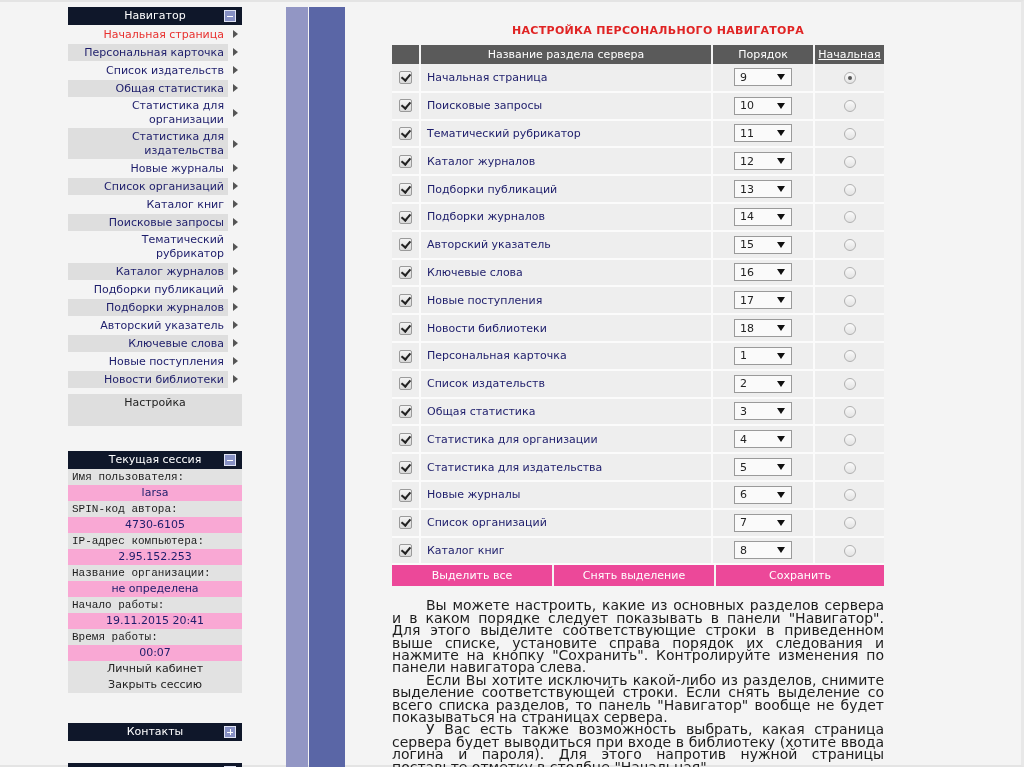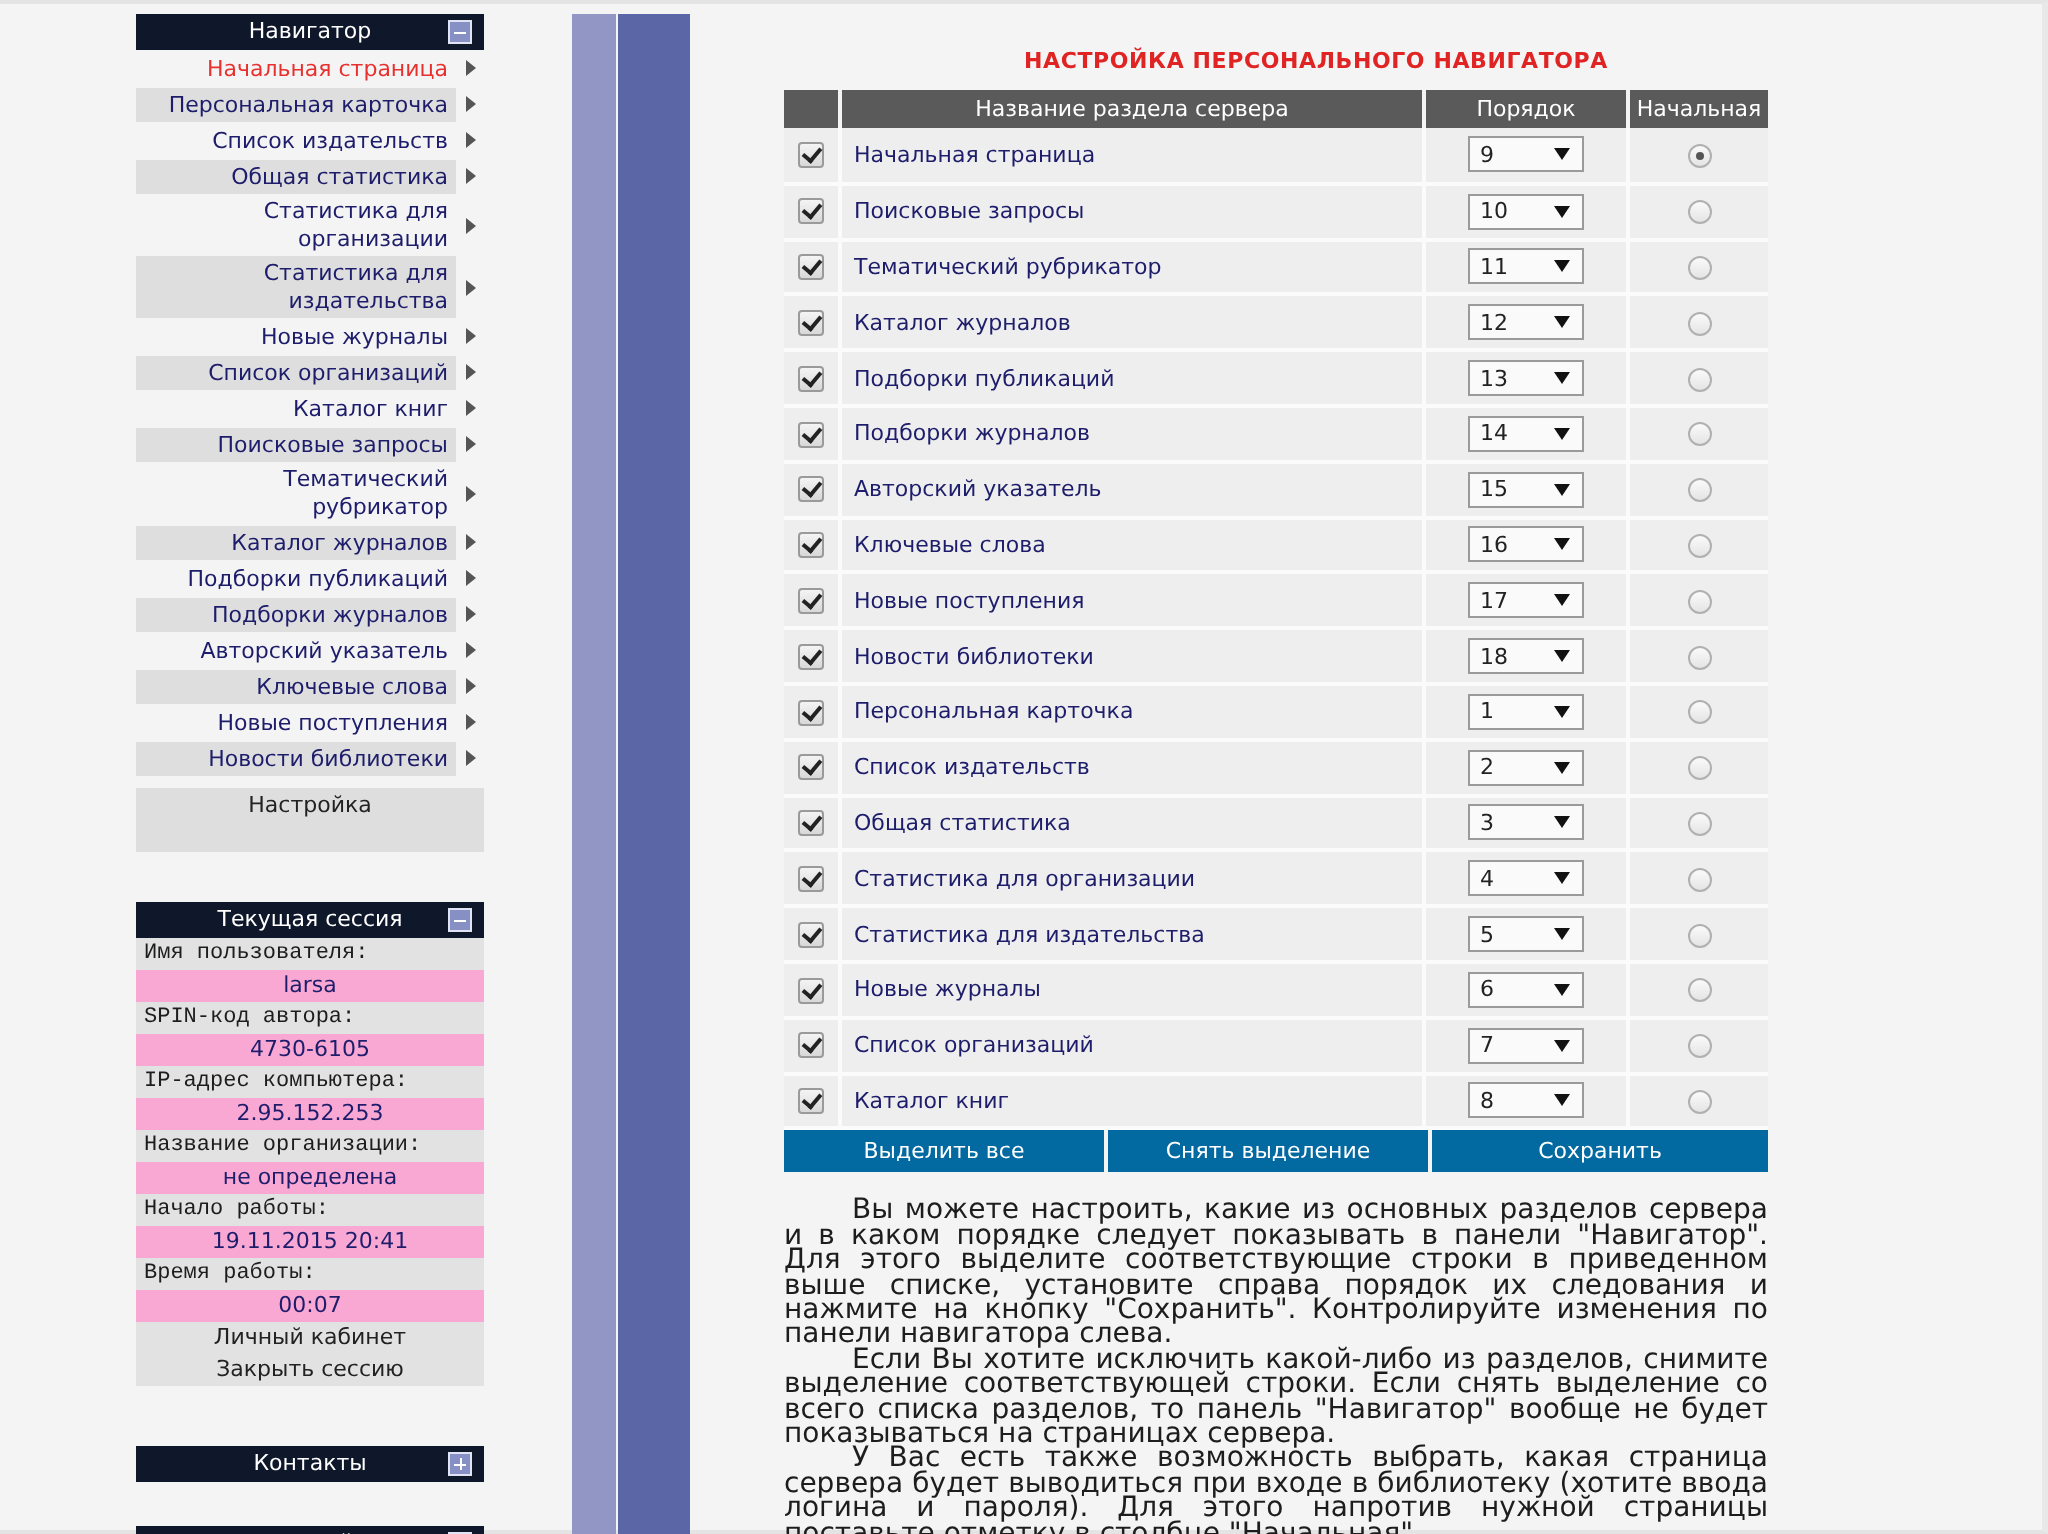--- a/index.html
+++ b/index.html
@@ -65,21 +65,21 @@
   .main { position: absolute; left: 392px; top: 22px; width: 492px; }
   .main-title {
     text-align: center; color: #e02424; font-weight: bold; font-size: 11px; letter-spacing: 0.3px;
     height: 18px; line-height: 18px; margin-left: 40px;
   }
   table.nav-table { width: 492px; border-collapse: collapse; margin-top: 5px; }
   .nav-table th {
     background: #5a5a5a; color: #fff; font-weight: normal; font-size: 11px; height: 19px;
     border-right: 2px solid #f4f4f4;
   }
-  .nav-table th:last-child { border-right: none; }
+  .nav-table th:last-child { border-right: none; text-decoration: underline; }
   .nav-table td {
     height: 27.8px; border-bottom: 2px solid #fbfbfb; background: #eeeeee;
     border-right: 2px solid #fbfbfb;
   }
   .nav-table td:last-child { border-right: none; }
   .col-check { width: 28px; text-align: center; }
   .col-name { width: 292px; padding-left: 6px; color: #1d1d6b; font-size: 11px; }
   .col-order { width: 102px; text-align: center; }
   .col-start { width: 70px; text-align: center; }
   .chk {
@@ -98,21 +98,21 @@
   .sel .tri { width: 0; height: 0; border-top: 6px solid #111; border-left: 4px solid transparent; border-right: 4px solid transparent; }
   .radio {
     display: inline-block; width: 12px; height: 12px; border-radius: 50%;
     border: 1px solid #b0b0b0; background: linear-gradient(#fafafa, #e4e4e4); vertical-align: middle; position: relative;
   }
   .radio.on::after {
     content: ""; position: absolute; left: 3px; top: 3px; width: 4px; height: 4px; border-radius: 50%; background: #555;
   }
   .actions { display: flex; width: 492px; margin-top: 0px; }
   .actions .btn {
-    background: #0369a1; color: #fff; height: 21px; line-height: 21px; text-align: center;
+    background: #ec4899; color: #fff; height: 21px; line-height: 21px; text-align: center;
     font-size: 11px; border-right: 2px solid #f4f4f4; cursor: pointer;
   }
   .actions .btn:last-child { border-right: none; }
   .help {
     margin-top: 13px; margin-left: 0px; width: 492px; font-size: 14px; line-height: 12.4px;
     color: #1d1d1d; text-align: justify; padding-left: 0;
   }
   .help p { text-indent: 34px; }
 </style>
 </head>

